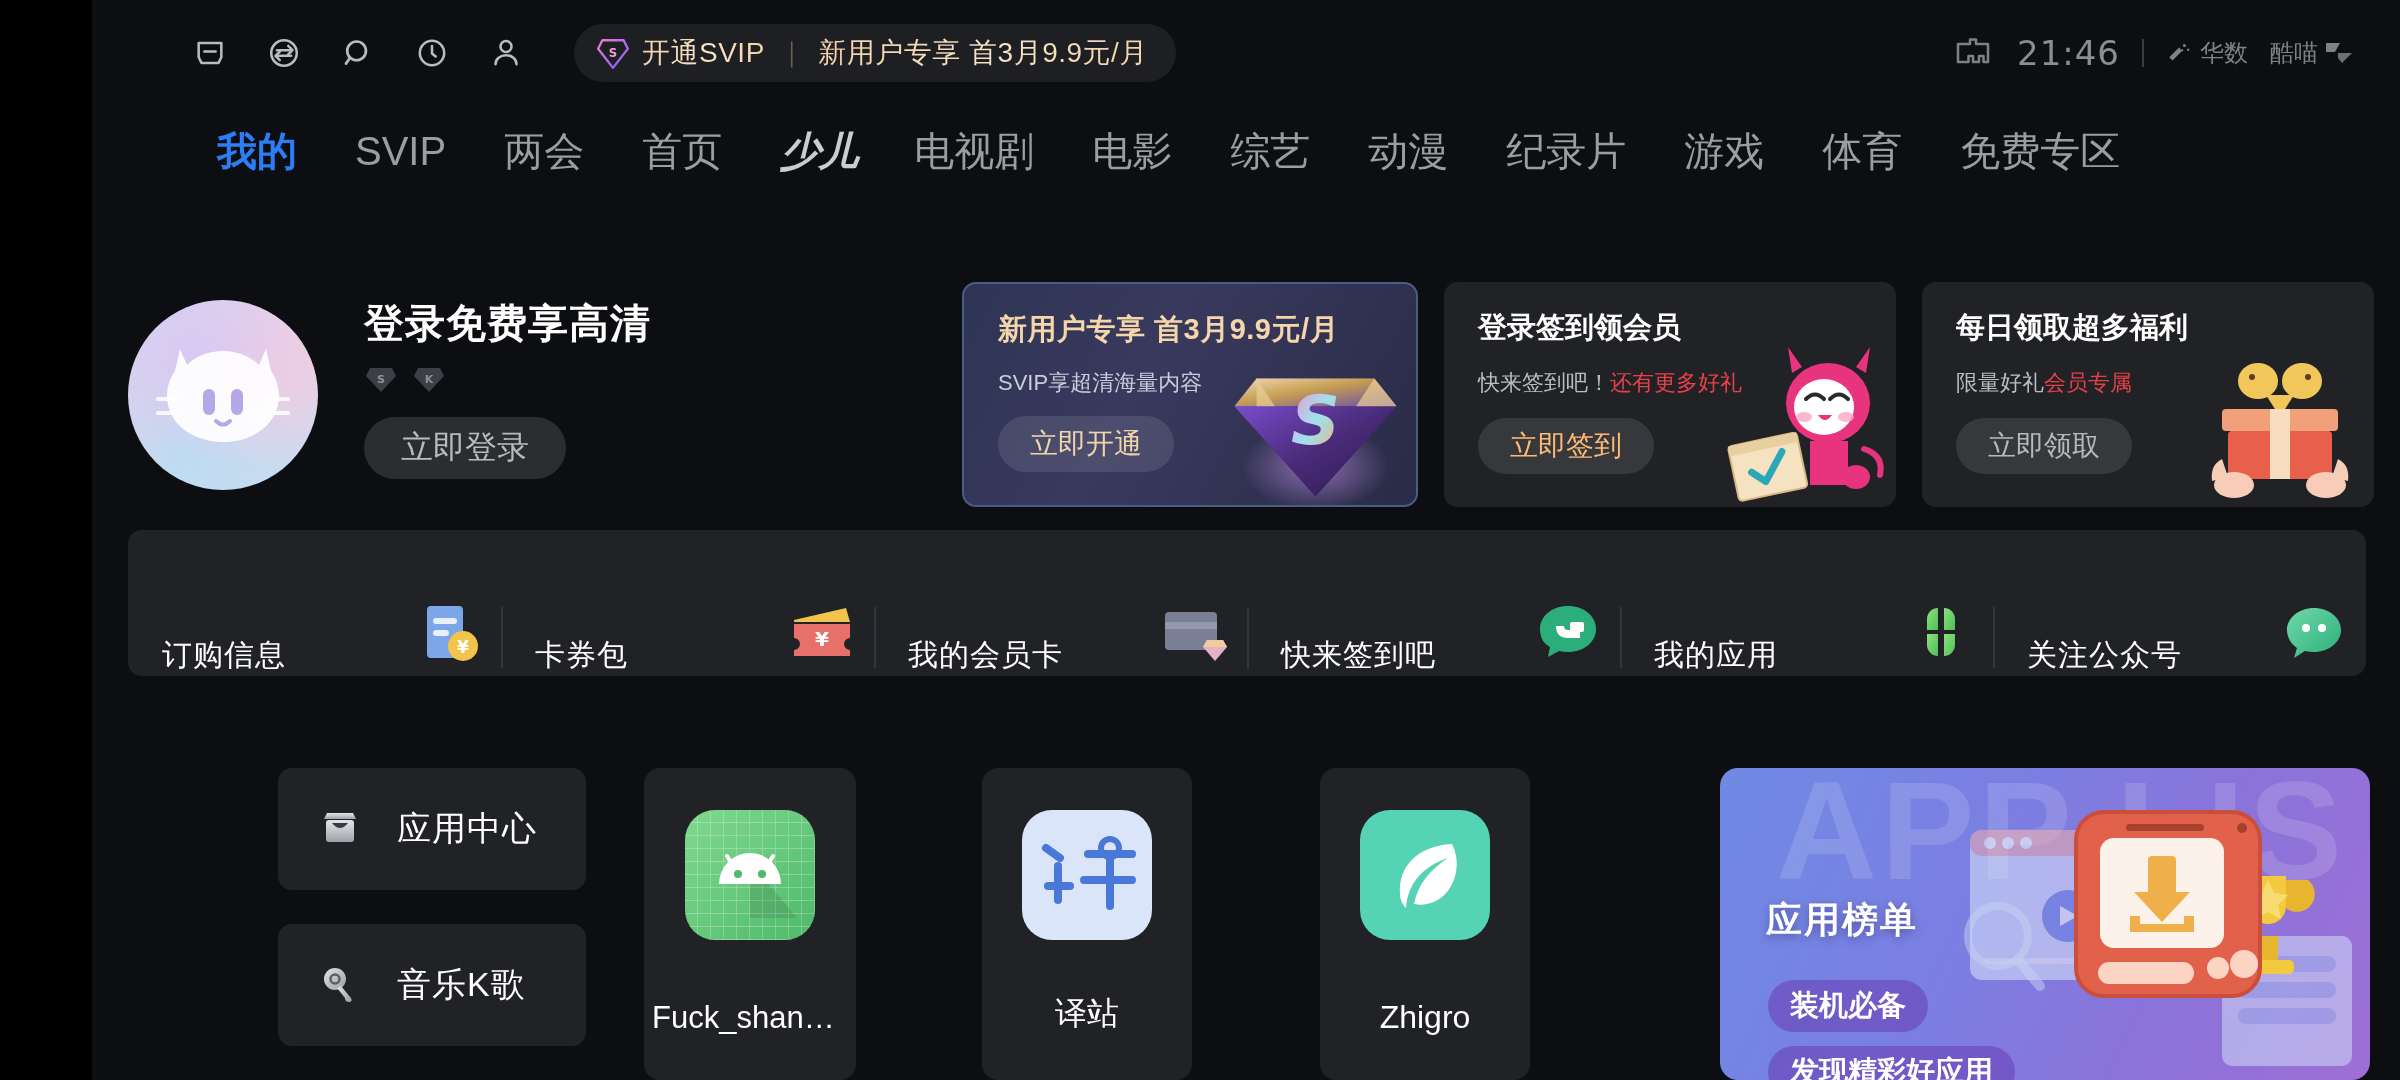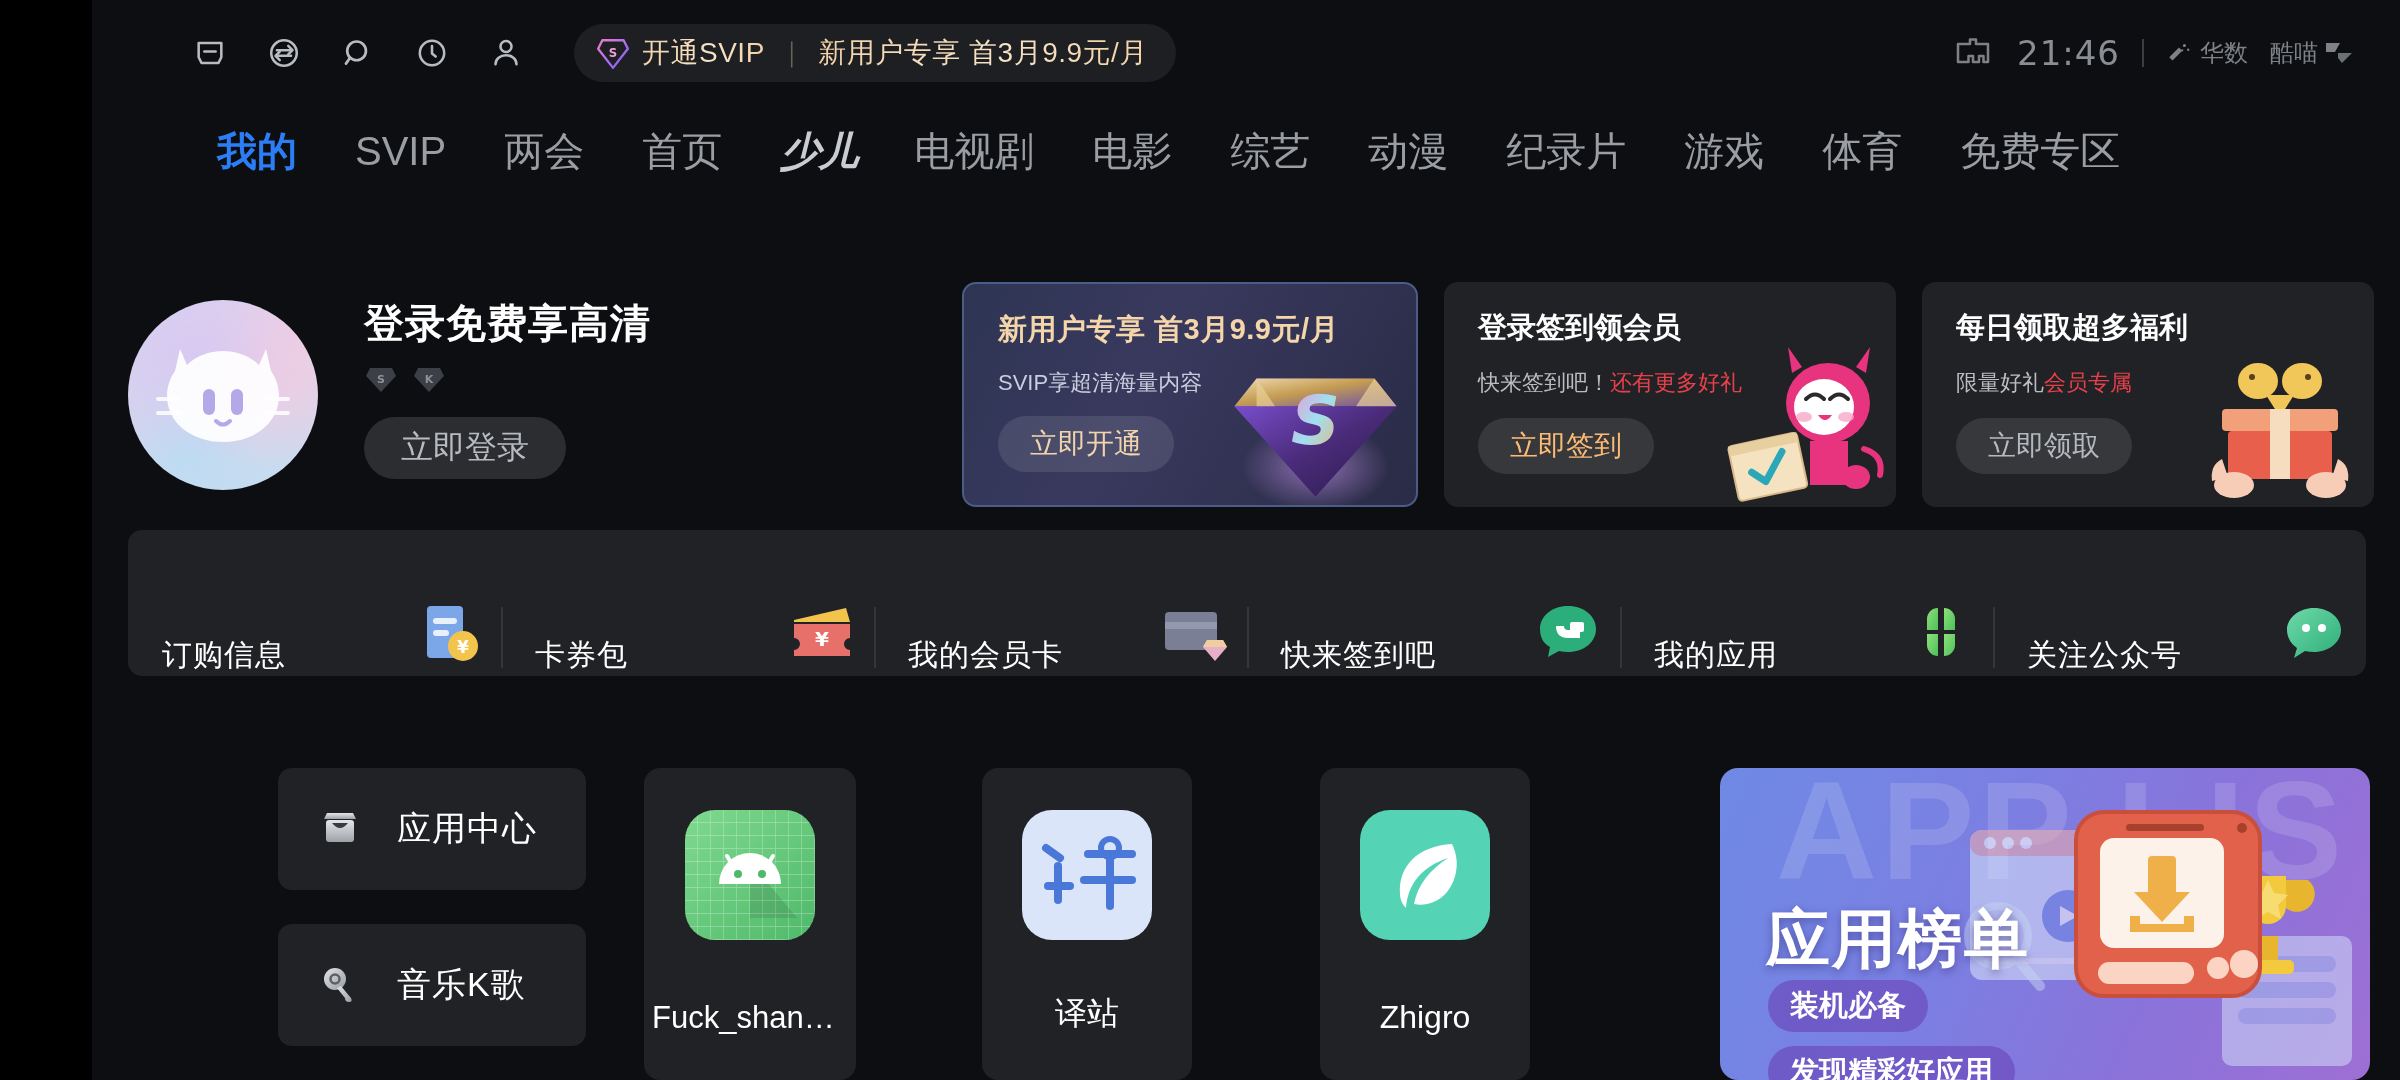--- a/index.html
+++ b/index.html
@@ -109,21 +109,21 @@
   .app-name { position:absolute; bottom:44px; width:100%; text-align:center; font-size:32px; color:#fff;
               white-space:nowrap; overflow:hidden; text-overflow:ellipsis; padding:0 8px; }
   #ac1 { left:552px; width:212px; } #ac2 { left:890px; } #ac3 { left:1228px; }
   #ac1 .app-name { font-size:31px; }
 
   .banner { position:absolute; top:40px; border-radius:18px; overflow:hidden; }
   #banner1 { left:1628px; width:650px; height:312px;
              background:linear-gradient(115deg,#6f8ae4 0%,#7b7fe2 38%,#8a73da 68%,#9e6fd4 100%); }
   .ghost-text { position:absolute; left:56px; top:-18px; font-size:140px; font-weight:bold;
                 color:rgba(255,255,255,.14); letter-spacing:4px; white-space:nowrap; }
-  .banner-title { position:absolute; left:46px; top:128px; font-size:64px; font-weight:bold; color:#fff;
+  .banner-title { position:absolute; left:46px; top:128px; font-size:36px; font-weight:bold; color:#fff;
                   letter-spacing:2px; text-shadow:0 3px 8px rgba(40,30,100,.45); }
   .pill { position:absolute; left:48px; height:52px; border-radius:26px; background:rgba(108,76,190,.72);
           display:flex; align-items:center; padding:0 22px; font-size:29px; color:#fff; font-weight:bold; }
   #pill1 { top:212px; } #pill2 { top:278px; }
 
   .bnr-art { position:absolute; right:0; top:0; width:420px; height:312px; }
 </style>
 </head>
 <body>
 

